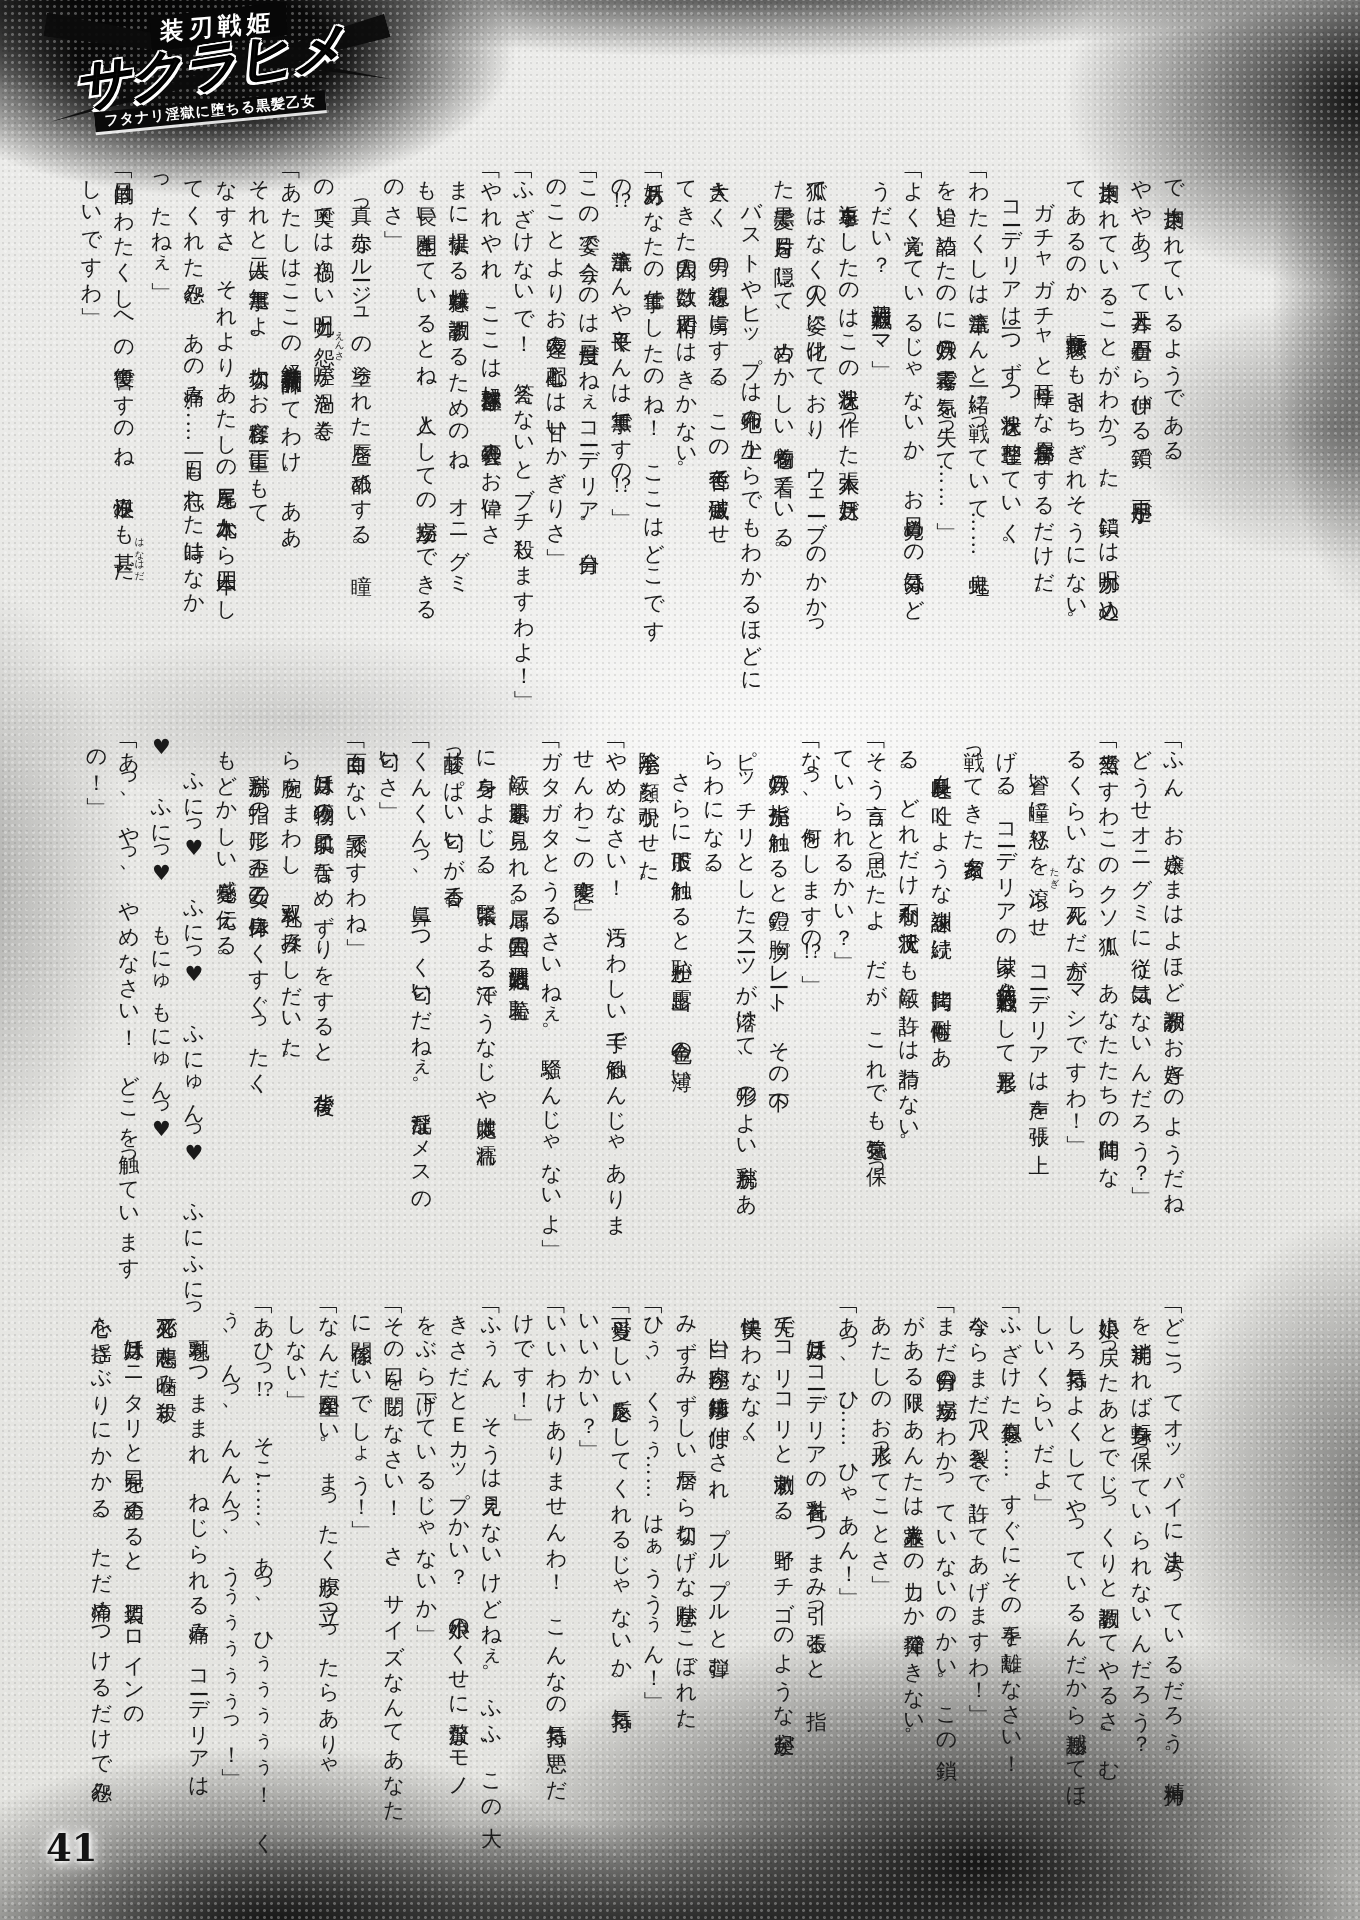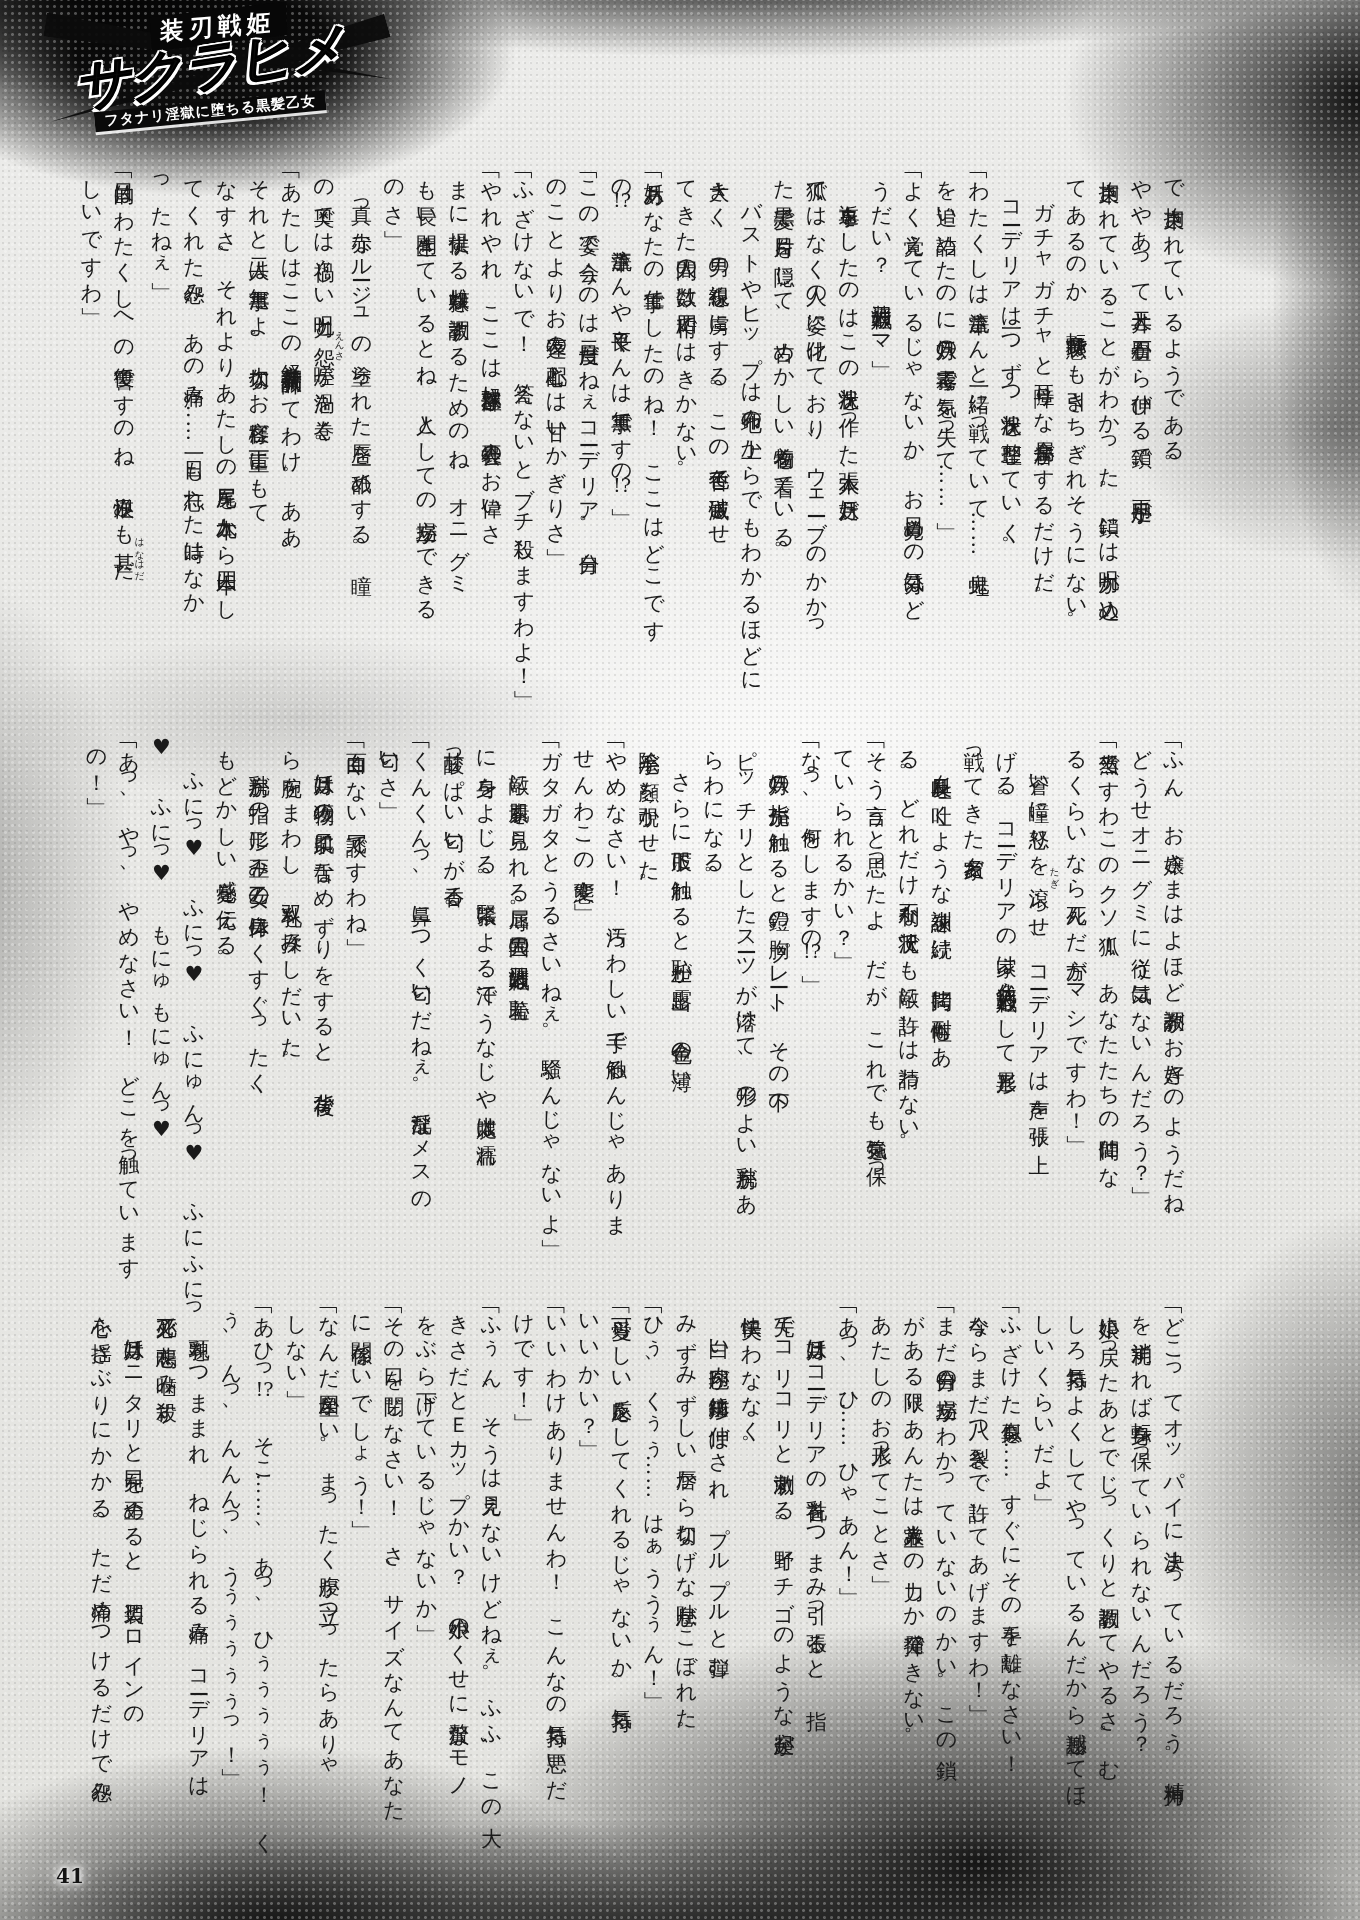--- a/index.html
+++ b/index.html
@@ -70,24 +70,23 @@
                 3px 3px 0 #fff,-3px 3px 0 #fff;
   }
   .logo-subtitle{
     position:absolute;left:30px;top:101px;padding:1px 10px;background:#0a0a0a;color:#fff;
     font-family:"DejaVu Sans","Liberation Sans",sans-serif;font-weight:bold;font-size:14px;letter-spacing:1px;
     transform:rotate(-2.5deg);box-shadow:0 3px 0 rgba(255,255,255,.85);white-space:nowrap;
   }
 
   
   .page-number{
-    position:absolute;left:56px;top:1826px;z-index:3;
-    color:#141414;font-weight:bold;font-size:20px;font-family:"DejaVu Serif","Liberation Serif",serif;
+    position:absolute;left:46px;top:1826px;z-index:3;
+    color:#141414;font-weight:bold;font-size:37px;font-family:"DejaVu Serif","Liberation Serif",serif;
     text-shadow:0 0 4px #fff,0 0 9px #fff,0 0 16px #fff,0 0 26px rgba(255,255,255,.85);
-    margin-top:38px;
   }
 </style>
 </head>
 <body>
 
 <div class="page">
   <div class="dots-dark"></div>
   <div class="dots-light"></div>
 
   <div class="logo">

